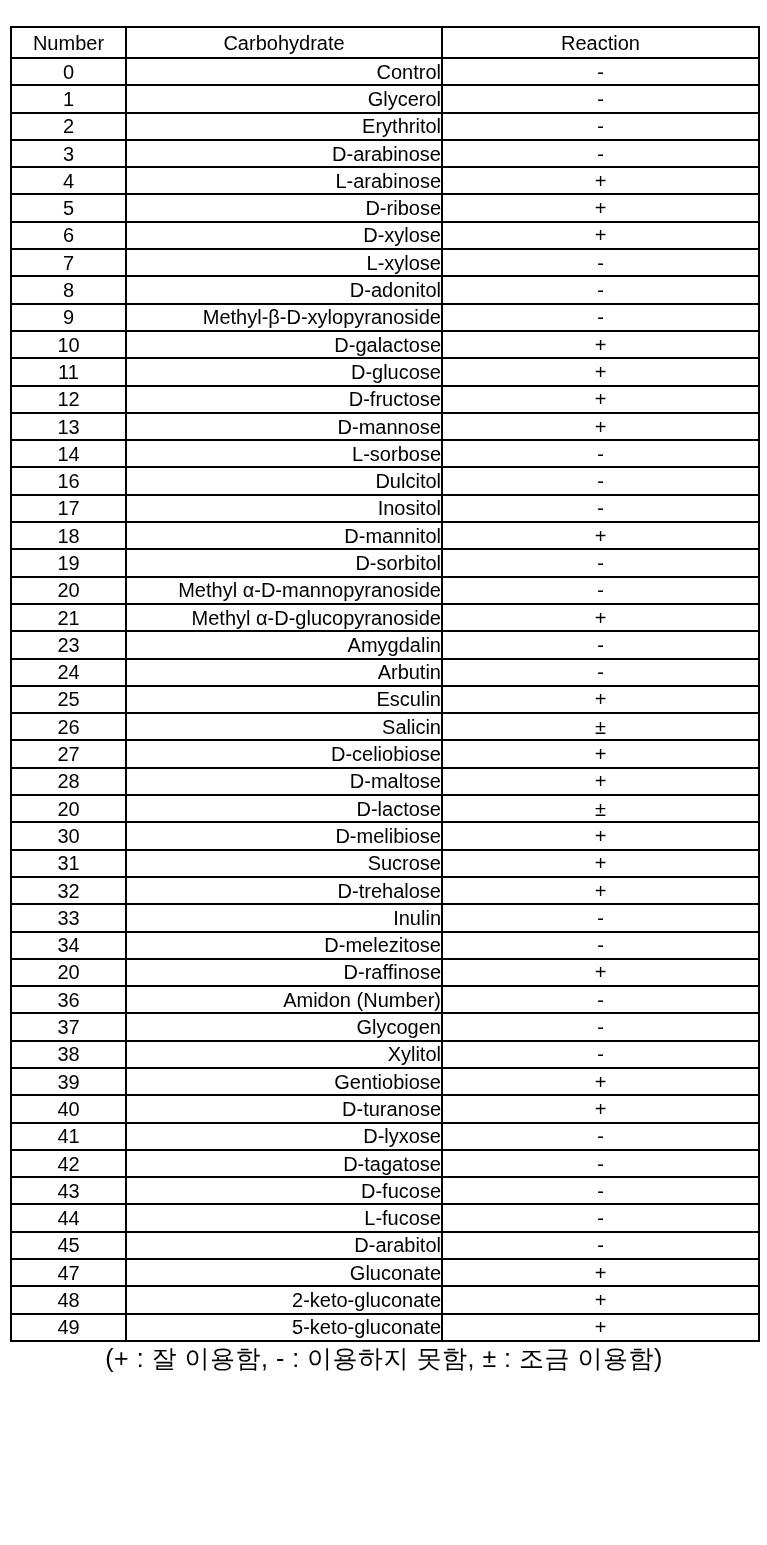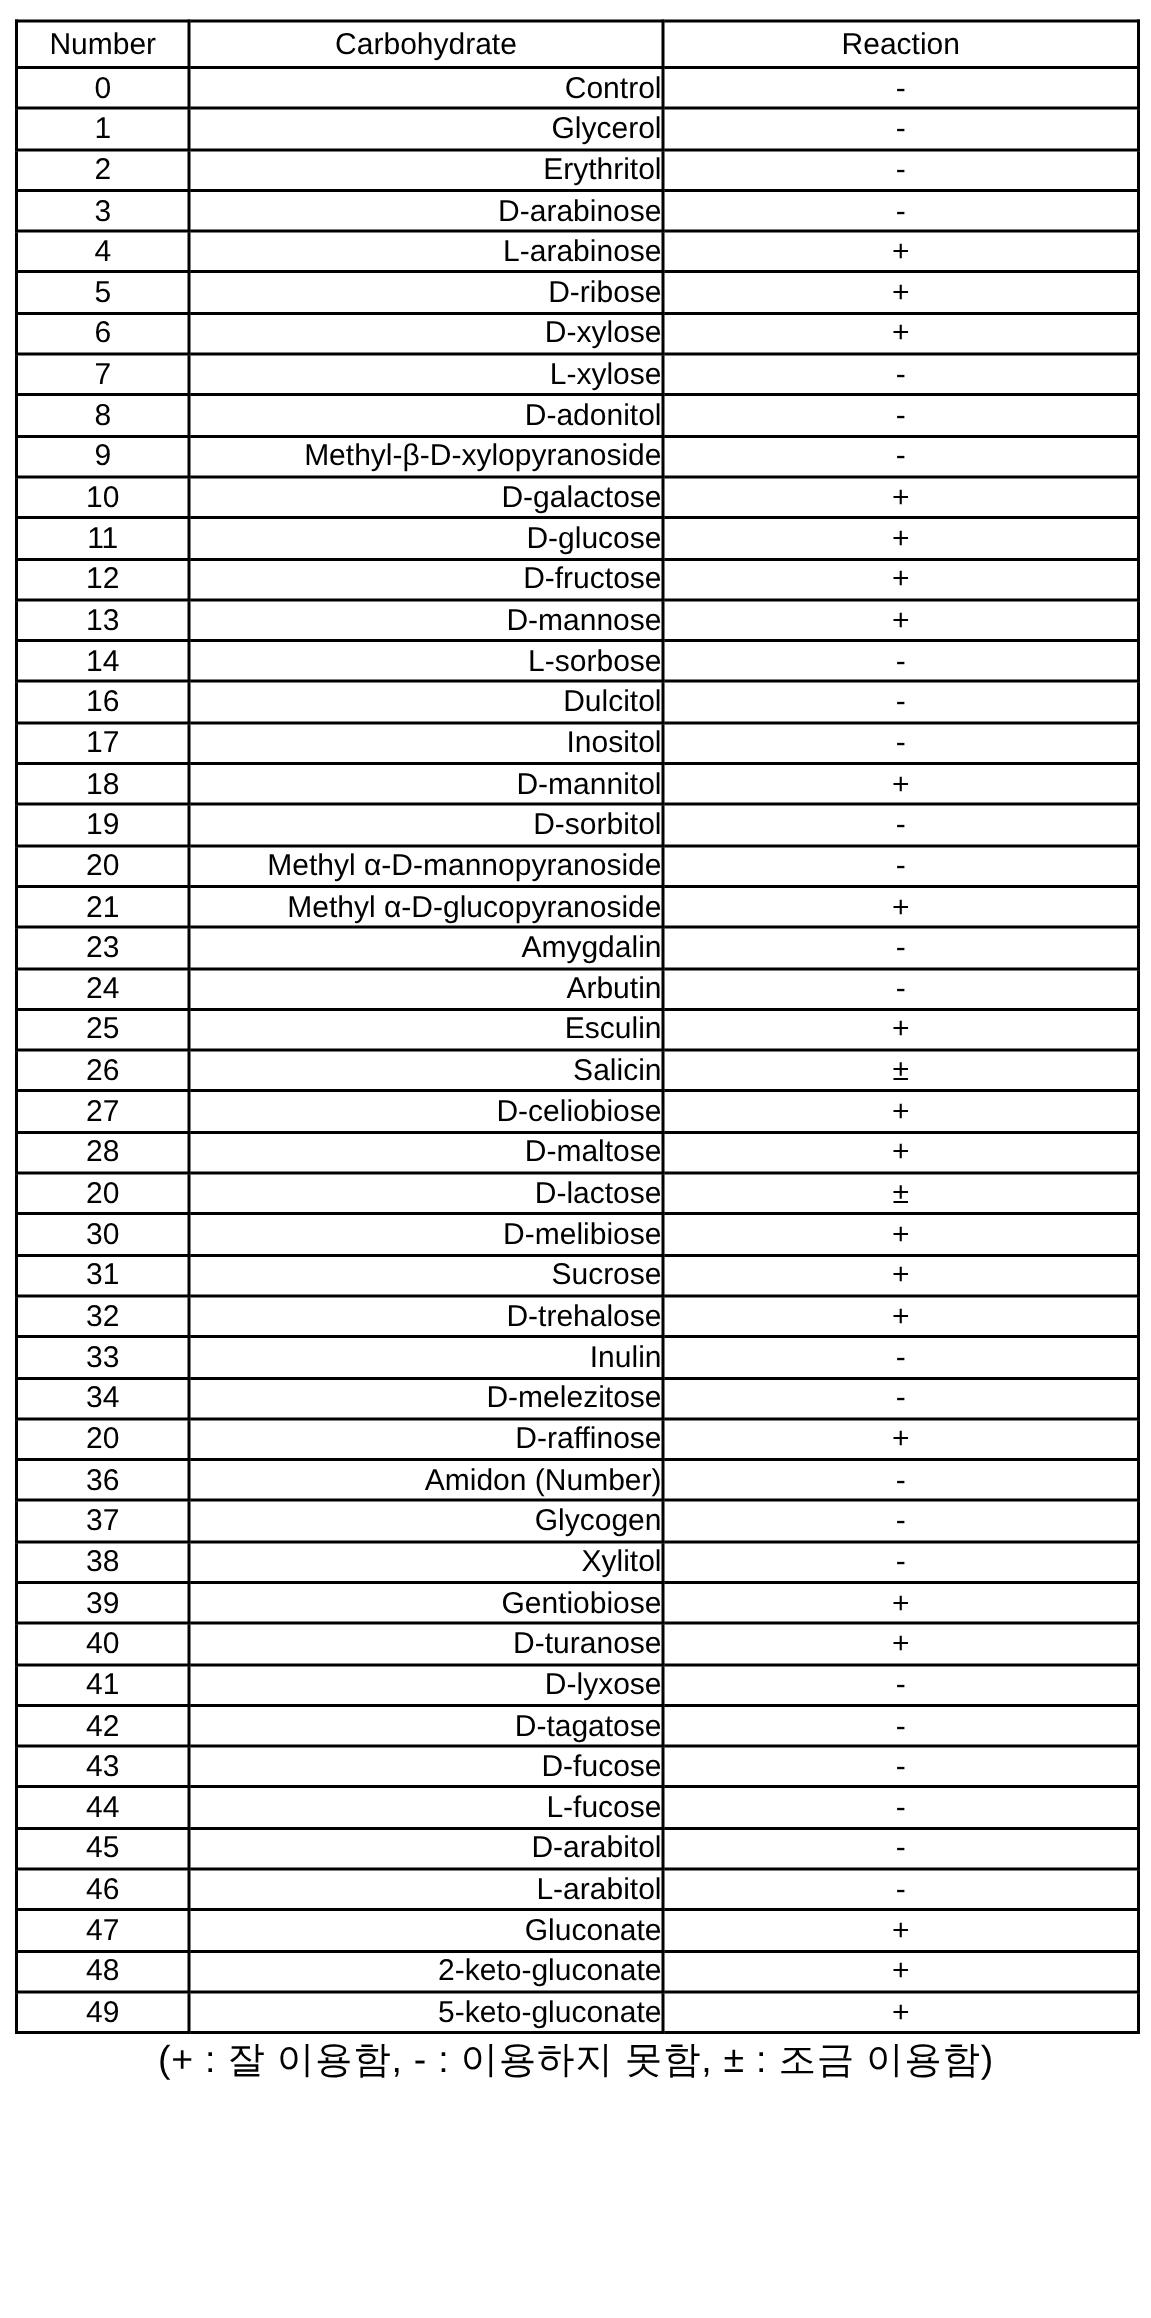--- a/index.html
+++ b/index.html
@@ -8,21 +8,21 @@
     background: #ffffff;
   }
   body {
     width: 767px;
     height: 1545px;
     font-family: "Liberation Sans", "DejaVu Sans", sans-serif;
     color: #000000;
     position: relative;
   }
   .page {
-    padding: 13px 0 0 10px;
+    padding: 26px 0 0 10px;
     box-sizing: border-box;
   }
   table.carb-table {
     border-collapse: collapse;
     table-layout: fixed;
     width: 748px;
   }
   table.carb-table th,
   table.carb-table td {
     border: 2px solid #000000;
@@ -285,25 +285,20 @@
           <td class="c-number">44</td>
           <td class="c-carbohydrate">L-fucose</td>
           <td class="c-reaction">-</td>
         </tr>
         <tr>
           <td class="c-number">45</td>
           <td class="c-carbohydrate">D-arabitol</td>
           <td class="c-reaction">-</td>
         </tr>
         <tr>
-          <td class="c-number">46</td>
-          <td class="c-carbohydrate">L-arabitol</td>
-          <td class="c-reaction">-</td>
-        </tr>
-        <tr>
           <td class="c-number">47</td>
           <td class="c-carbohydrate">Gluconate</td>
           <td class="c-reaction">+</td>
         </tr>
         <tr>
           <td class="c-number">48</td>
           <td class="c-carbohydrate">2-keto-gluconate</td>
           <td class="c-reaction">+</td>
         </tr>
         <tr>

